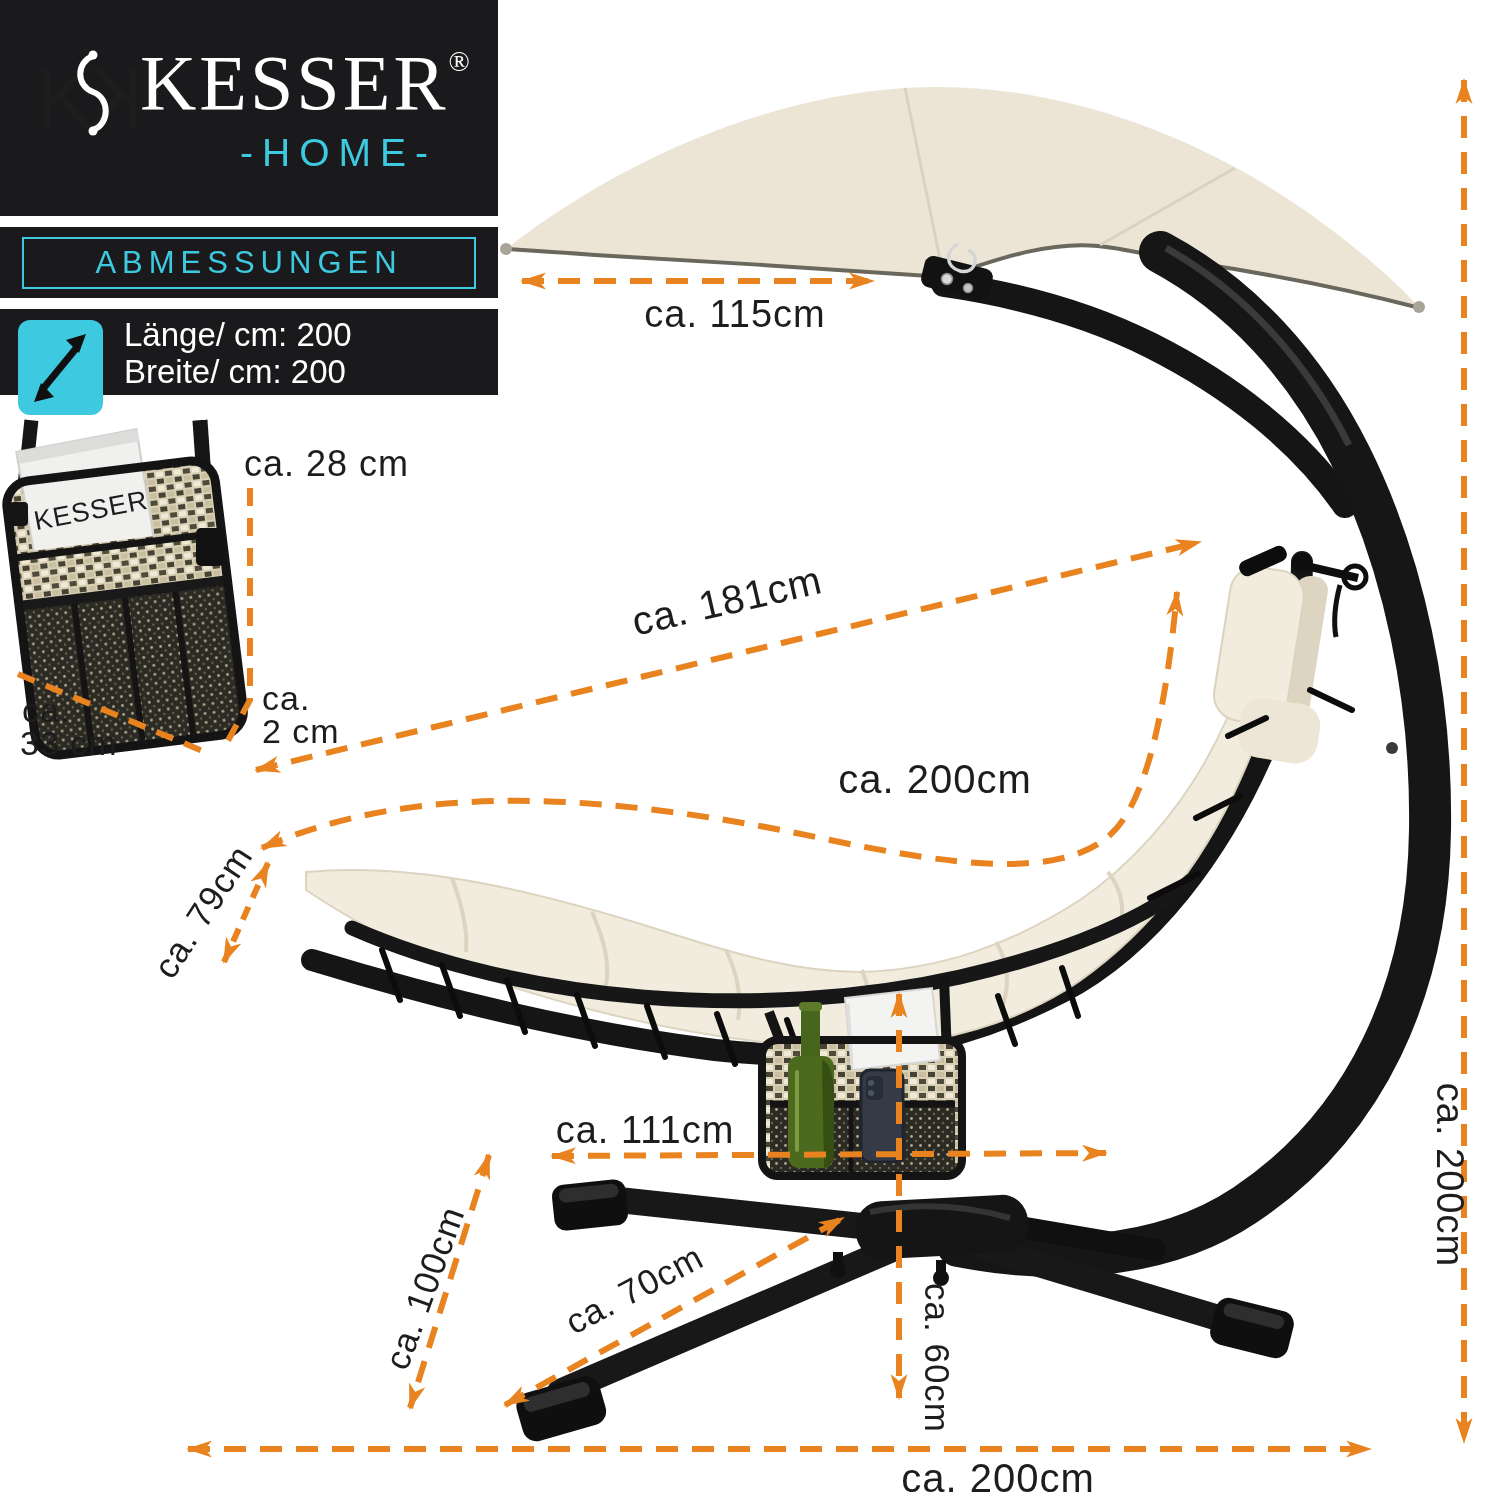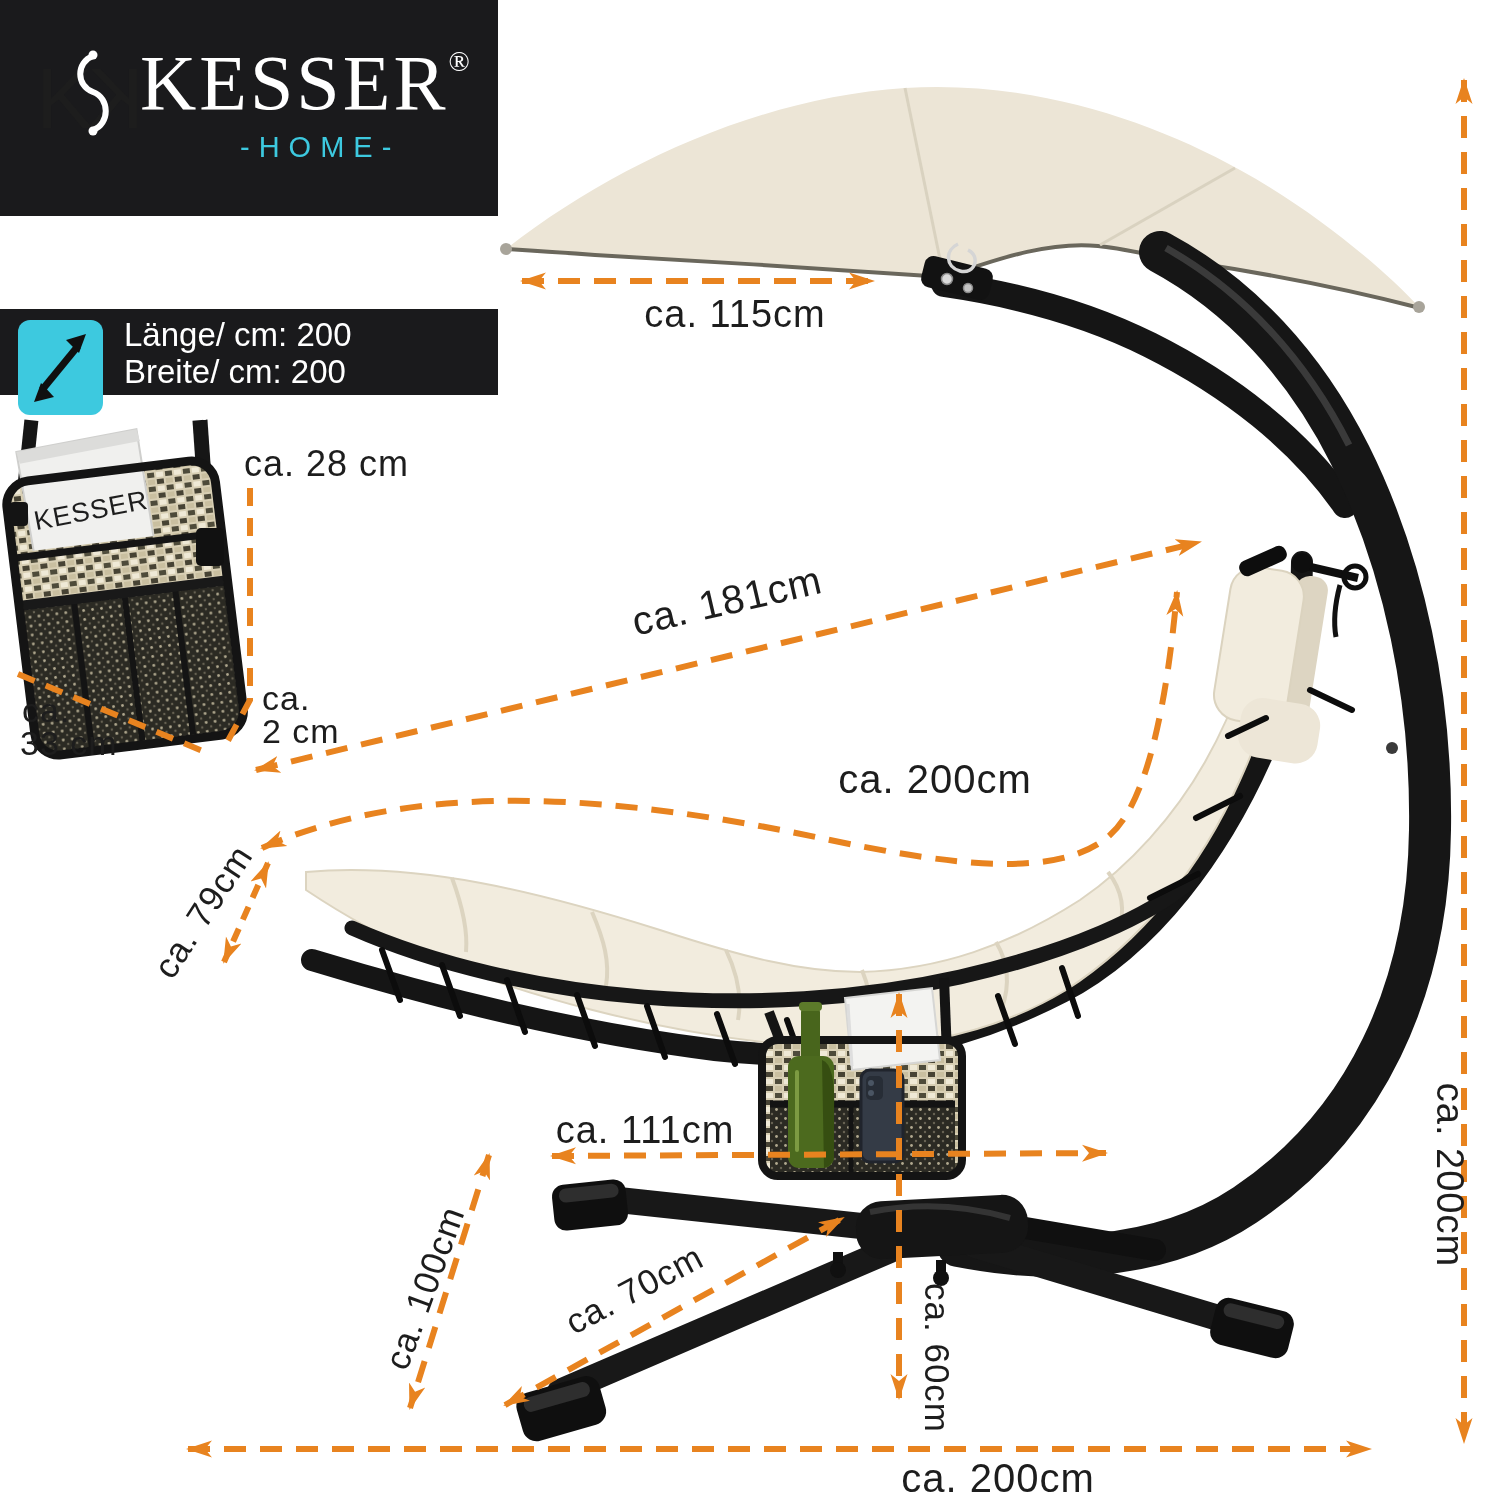--- a/index.html
+++ b/index.html
@@ -5,21 +5,21 @@
   html,body{margin:0;padding:0;background:#ffffff;}
   #stage{position:relative;width:1500px;height:1500px;background:#fff;overflow:hidden;
          font-family:"Liberation Sans",sans-serif;}
   #art{position:absolute;left:0;top:0;z-index:1;}
   .panel{position:absolute;left:0;width:498px;background:#1a1a1c;z-index:2;}
   #panel-logo{top:0;height:216px;}
   #monogram{position:absolute;left:40px;top:40px;}
   #wordmark{position:absolute;left:140px;top:38px;color:#fff;
             font-family:"Liberation Serif",serif;font-size:78px;letter-spacing:3px;white-space:nowrap;}
   #wordmark sup{font-size:28px;vertical-align:38px;letter-spacing:0;}
-  #home-sub{position:absolute;left:240px;top:131px;color:#3dc9df;font-size:29px;letter-spacing:9px;}
+  #home-sub{position:absolute;left:240px;top:131px;color:#3dc9df;font-size:39px;letter-spacing:9px;}
   #panel-abm{top:227px;height:71px;display:flex;align-items:center;justify-content:center;}
   #abm-box{width:450px;height:48px;border:2px solid #3dc9df;display:flex;align-items:center;
            justify-content:center;color:#3dc9df;font-size:31px;letter-spacing:6px;}
   #panel-specs{top:309px;height:86px;}
   #spec-icon{position:absolute;left:18px;top:11px;width:85px;height:95px;background:#3dc9df;border-radius:12px;}
   #spec-lines{position:absolute;left:124px;top:7px;color:#fff;font-size:33px;line-height:37px;white-space:nowrap;}
   text{fill:#1d1d1d;font-family:"Liberation Sans",sans-serif;letter-spacing:1px;}
 </style>
 </head>
 <body>
@@ -241,20 +241,23 @@
     <text x="-4" y="88" font-family="Liberation Serif,serif" font-size="86" fill="#fff">K</text>
     <text x="104" y="88" font-family="Liberation Serif,serif" font-size="86" fill="#fff" transform="translate(104,88) scale(-1,1) translate(-104,-88)">K</text>
     <path d="M 53,16 C 36,22 36,46 53,52 C 70,58 70,84 53,90" fill="none" stroke="#fff" stroke-width="6"></path>
     <circle cx="53" cy="15" r="4.5" fill="#fff"></circle>
         <circle cx="53" cy="91" r="4.5" fill="#fff"></circle>
   </svg>
   <div id="wordmark"><span>KESSER</span><sup>®</sup></div>
   <div id="home-sub">-HOME-</div>
 </div>
 
+<div class="panel" id="panel-abm">
+  <div id="abm-box">ABMESSUNGEN</div>
+</div>
 
 <div class="panel" id="panel-specs">
   <div id="spec-icon">
     <svg width="85" height="95" viewBox="0 0 85 95">
       <line x1="24" y1="70" x2="60" y2="26" stroke="#101010" stroke-width="7"></line>
       <polygon points="68,14 48,20 61,33" fill="#101010"></polygon>
       <polygon points="16,82 36,77 23,63" fill="#101010"></polygon>
     </svg>
   </div>
   <div id="spec-lines">

